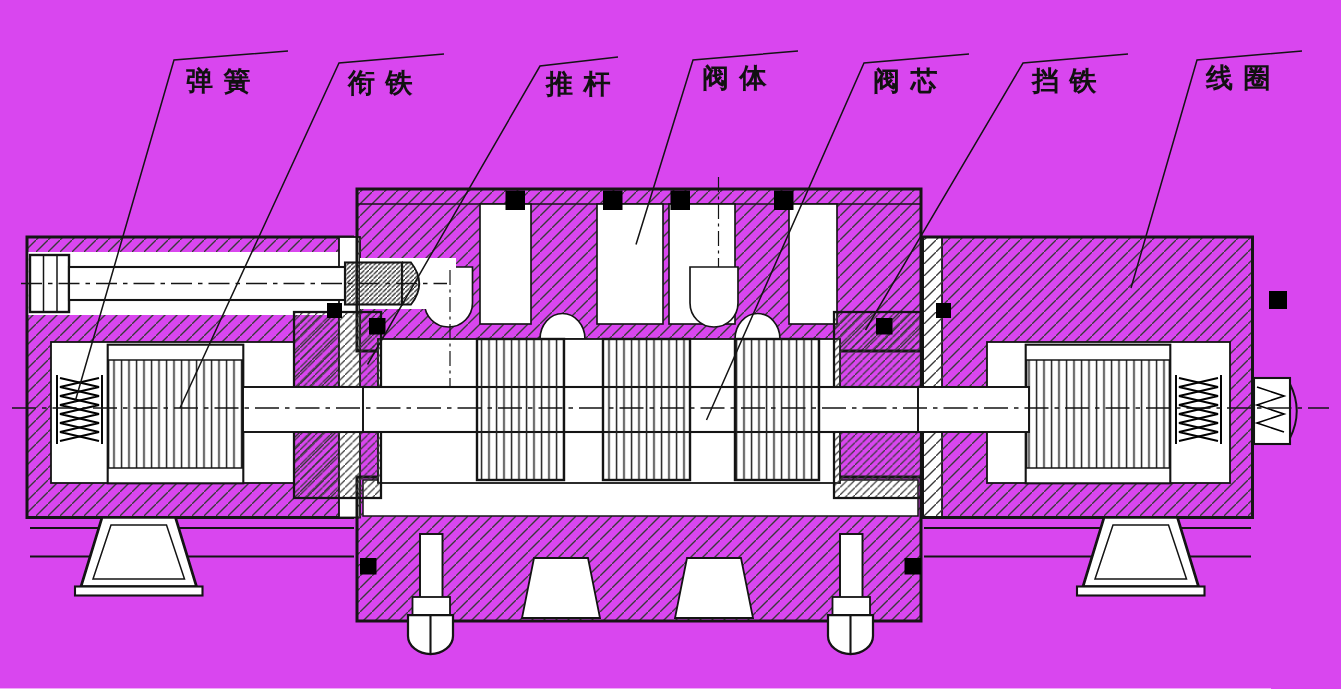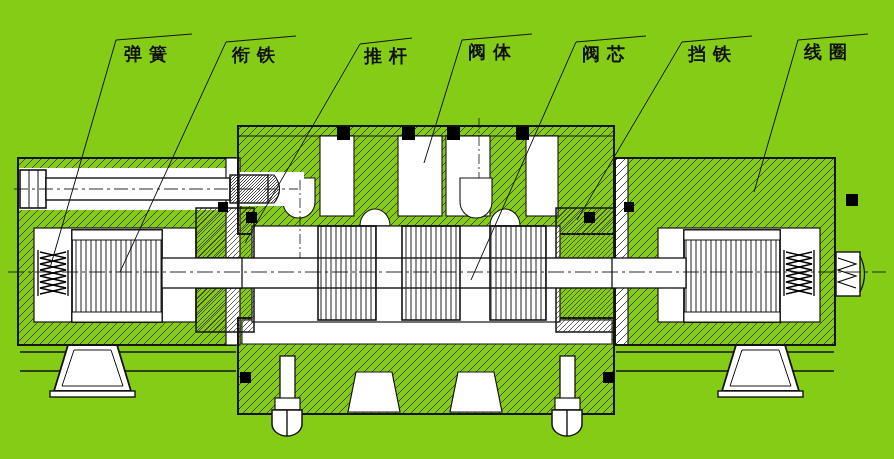--- a/index.html
+++ b/index.html
@@ -1,16 +1,16 @@
 <!DOCTYPE html>
 <html><head>
 <meta charset="utf-8">
 <style>
   html,body{margin:0;padding:0;background:#ffffff;}
-  .stage{position:relative;width:894px;height:459px;background:#84cc16;overflow:hidden;
+  .stage{position:relative;width:894px;height:459px;background:#d946ef;overflow:hidden;
          font-family:"DejaVu Sans",sans-serif;}
   svg{position:absolute;left:0;top:0;}
   .lbl{font-size:18px;font-weight:600;letter-spacing:7px;fill:#111;}
 </style>
 </head>
 <body>
 
 <div class="stage">
 <svg width="894" height="459" viewBox="0 0 894 459">
   <defs>

